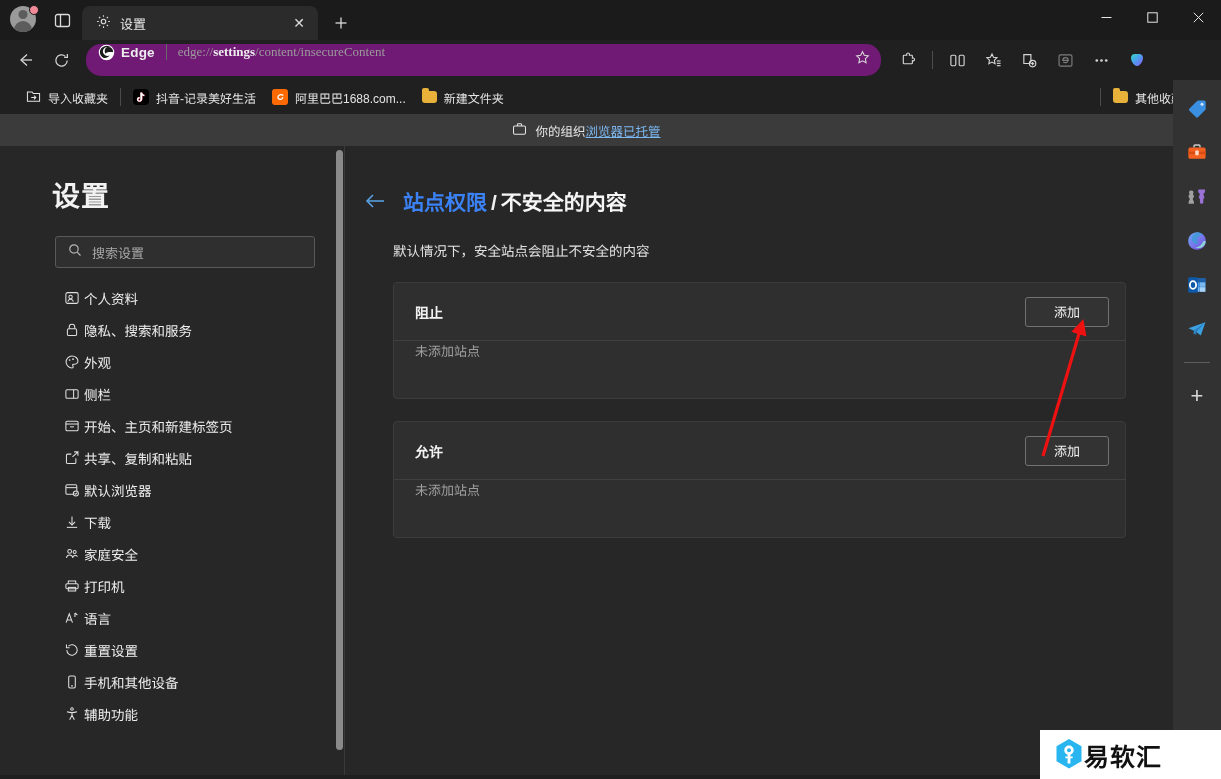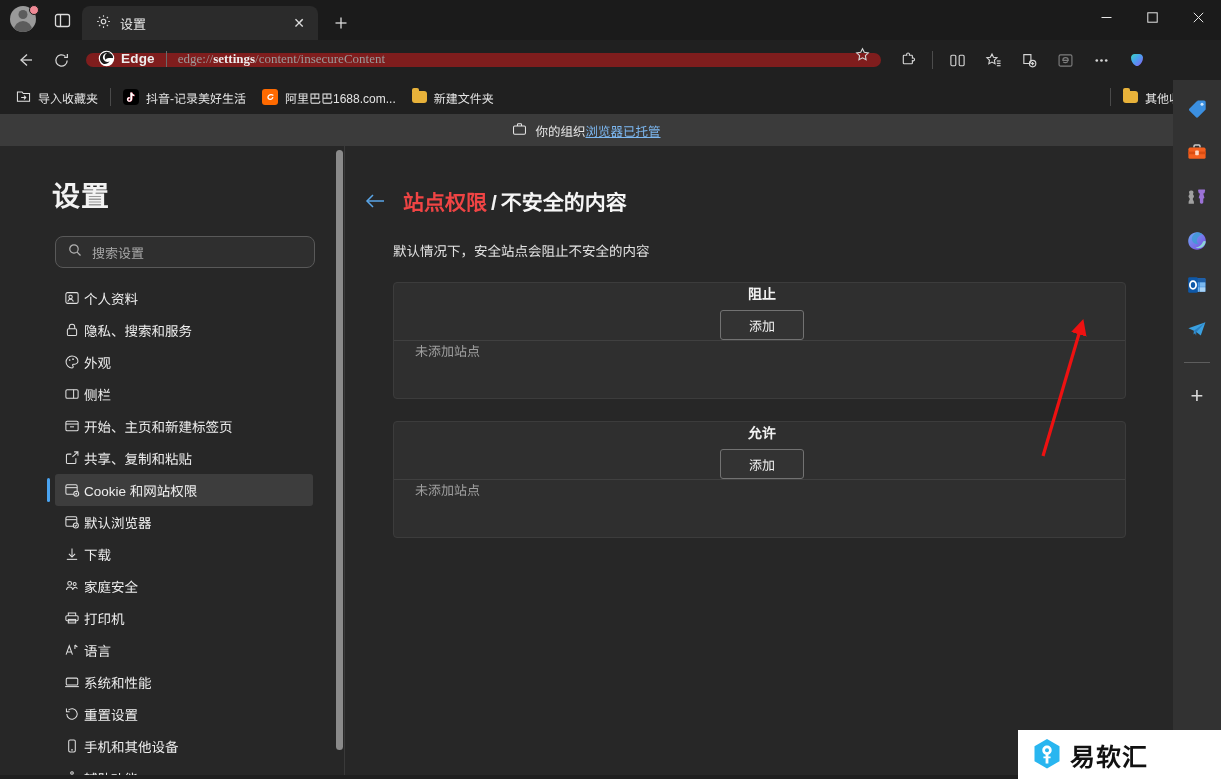--- a/index.html
+++ b/index.html
@@ -75,37 +75,37 @@
   .navbar {
     position: absolute; left: 0; top: 40px; width: 1221px; height: 40px;
     background: #202020;
     display: flex; align-items: center; padding: 0 8px; gap: 2px;
   }
   .nav-icon {
     width: 34px; height: 30px; display: flex; align-items: center; justify-content: center;
     color: #d6d6d6; border-radius: 4px;
   }
   .omnibox {
-    flex: 1; height: 14px; margin: 0 6px; background: #7f1d1d; border-radius: 15px;
-    display: flex; align-items: flex-end; padding: 0 6px 0 12px; gap: 8px;
+    flex: 1; height: 32px; margin: 0 6px; background: #701a75; border-radius: 15px;
+    display: flex; align-items: flex-start; padding: 0 6px 0 12px; gap: 8px;
     max-width: 795px;
   }
   .edge-badge { display: flex; align-items: center; gap: 6px; }
   .edge-label { color: #ededed; font-size: 13.5px; font-weight: 600; letter-spacing: .2px; }
   .omni-sep { width: 1px; height: 16px; background: #6a6a6a; margin: 0 3px; }
   .omni-url { flex: 1; font-size: 13px; color: #9b9b9b; white-space: nowrap; overflow: hidden; font-family: Liberation Serif, serif; }
   .omni-url b { color: #ededed; font-weight: 600; }
   .omni-star { width: 26px; height: 26px; display: flex; align-items: center; justify-content: center; color: #d6d6d6; }
   .nav-right { display: flex; align-items: center; gap: 2px; margin-left: 2px; }
   .nav-sep { width: 1px; height: 18px; background: #4c4c4c; margin: 0 5px; }
 
   
   .bookmarks {
     position: absolute; left: 0; top: 80px; width: 1221px; height: 34px;
-    background: #202020; display: flex; align-items: center; padding: 0 8px;
+    background: #202020; display: flex; align-items: center; padding: 0 18px;
     font-size: 12px; color: #e3e3e3;
   }
   .bm {
     display: flex; align-items: center; gap: 7px; height: 26px;
     padding: 0 8px; border-radius: 4px; white-space: nowrap;
   }
   .bm-sep { width: 1px; height: 18px; background: #4a4a4a; margin: 0 4px; }
   .bm-spacer { flex: 1; }
   .folder-ico {
     width: 15px; height: 12px; background: #e8b23a; border-radius: 1.5px 3px 3px 3px;
@@ -144,21 +144,21 @@
   .sidebar {
     width: 345px; height: 633px; background: #272727; position: relative;
     padding: 0; flex: none;
   }
   .settings-title {
     font-size: 28px; font-weight: 600; color: #f2f2f2;
     padding: 28px 0 0 52px; letter-spacing: 1px;
   }
   .search-box {
     margin: 22px 30px 0 55px; height: 32px; background: #2f2f2f;
-    border: 1px solid #595959; border-radius: 8px;
+    border: 1px solid #595959; border-radius: 3px;
     display: flex; align-items: center; gap: 10px; padding: 0 12px;
   }
   .search-ph { color: #a8a8a8; font-size: 13px; }
   .nav-list { margin-top: 14px; }
   .nav-item {
     height: 32px; margin: 0 32px 0 55px;
     display: flex; align-items: center; gap: 3px;
     padding-left: 8px; border-radius: 3px; position: relative;
     color: #ededed; font-size: 13.5px;
   }
@@ -174,32 +174,32 @@
   }
   .side-divider {
     position: absolute; left: 344px; top: 0; width: 1px; height: 633px; background: #3a3a3a;
   }
 
   
   .main { flex: 1; padding: 40px 0 0 0; position: relative; }
   .breadcrumb-row { display: flex; align-items: center; gap: 16px; padding-left: 20px; }
   .back-arrow { color: #5aa6e8; display: flex; align-items: center; }
   .crumb { font-size: 21px; font-weight: 600; }
-  .crumb .lnk { color: #ef4444; }
+  .crumb .lnk { color: #3b82f6; }
   .crumb .sep { color: #f0f0f0; margin: 0 4px; }
   .crumb .cur { color: #f5f5f5; font-family: Liberation Serif, serif; }
   .subtitle { margin: 24px 0 0 48px; font-size: 13.5px; color: #e2e2e2; }
 
   .card {
     margin: 22px 0 0 48px; width: 733px;
     background: #2f2f2f; border: 1px solid #3c3c3c; border-radius: 4px;
   }
   .card-head {
     height: 58px; display: flex; align-items: center; justify-content: space-between;
-    padding: 0 16px 0 21px; border-bottom: 1px solid #404040; flex-direction: column;
+    padding: 0 16px 0 21px; border-bottom: 1px solid #404040;
   }
   .card-title { font-size: 14px; font-weight: 600; color: #f2f2f2; }
   .add-btn {
     min-width: 53px; height: 30px; padding: 0 28px;
     background: #333333; border: 1px solid #727272; border-radius: 3px;
     color: #f0f0f0; font-size: 13px;
     display: flex; align-items: center; justify-content: center;
     font-family: inherit;
   }
   .card-body { height: 57px; display: flex; align-items: flex-start; padding-left: 21px; }
@@ -213,22 +213,22 @@
   }
   .rail-ico { width: 30px; height: 30px; display: flex; align-items: center; justify-content: center; border-radius: 5px; }
   .rail-div { width: 26px; height: 1px; background: #5d5d5d; margin: 4px 0; }
   .rail-plus { color: #d8d8d8; font-size: 22px; line-height: 1; }
 
   
   .annot { position: absolute; left: 0; top: 0; width: 1221px; height: 779px; pointer-events: none; }
 
   
   .watermark {
-    position: absolute; right: 0; bottom: 0; width: 203px; height: 49px;
-    background: #ffffff; display: flex; align-items: center; gap: 8px; padding-left: 14px;
+    position: absolute; right: 0; bottom: 0; width: 181px; height: 49px;
+    background: #ffffff; display: flex; align-items: center; gap: 0; padding-left: 14px;
   }
   .wm-logo { width: 30px; height: 33px; flex: none; }
   .wm-text { font-size: 25px; font-weight: 800; color: #111; letter-spacing: 1px; font-family: "DejaVu Sans", sans-serif; }
 
   
   .bottom-strip {
     position: absolute; left: 0; bottom: 0; width: 1040px; height: 4px; background: #1f1f1f;
   }
 </style>
 </head>
@@ -498,31 +498,20 @@
         </div>
         <div class="nav-item">
           <span class="nav-ico">
               <svg width="16" height="16" viewBox="0 0 17 17" fill="none" stroke="#e0e0e0" stroke-width="1.1">
                 <path d="M12.6 8.8v4.4c0 .7-.5 1.2-1.2 1.2H3.8c-.7 0-1.2-.5-1.2-1.2V5.6c0-.7.5-1.2 1.2-1.2h4"></path>
                 <path d="M9 7.4l5.6-5.2M10.8 2h4v4"></path>
               </svg>
             </span>
           <span>共享、复制和粘贴</span>
         </div>
-        <div class="nav-item active">
-          <span class="nav-ico">
-              <svg width="16" height="16" viewBox="0 0 17 17" fill="none" stroke="#e0e0e0" stroke-width="1.1">
-                <rect x="2" y="3" width="12" height="10" rx="1.4"></rect>
-                <line x1="2" y1="6" x2="14" y2="6"></line>
-                <circle cx="13" cy="12.4" r="2.6" fill="#3d3d3d"></circle>
-                <circle cx="13" cy="12.4" r="1" fill="#e0e0e0" stroke="none"></circle>
-              </svg>
-            </span>
-          <span>Cookie 和网站权限</span>
-        </div>
         <div class="nav-item">
           <span class="nav-ico">
               <svg width="16" height="16" viewBox="0 0 17 17" fill="none" stroke="#e0e0e0" stroke-width="1.1">
                 <rect x="2" y="3" width="11.6" height="10" rx="1.4"></rect>
                 <line x1="2" y1="6" x2="13.6" y2="6"></line>
                 <circle cx="12.6" cy="12.2" r="2.7" fill="#272727"></circle>
                 <path d="M11.3 12.2l.9.9 1.8-1.9"></path>
               </svg>
             </span>
           <span>默认浏览器</span>
@@ -558,29 +547,20 @@
           <span>打印机</span>
         </div>
         <div class="nav-item">
           <span class="nav-ico">
               <svg width="16" height="16" viewBox="0 0 17 17" fill="none" stroke="#e0e0e0" stroke-width="1.1">
                 <path d="M2.2 13.4L5.6 4l3.4 9.4M3.4 10.6h4.4"></path>
                 <path d="M11.6 3.2v4.2M11.6 3.2l2.6 2.1"></path>
               </svg>
             </span>
           <span>语言</span>
-        </div>
-        <div class="nav-item">
-          <span class="nav-ico">
-              <svg width="16" height="16" viewBox="0 0 17 17" fill="none" stroke="#e0e0e0" stroke-width="1.1">
-                <rect x="2.4" y="4.4" width="12.2" height="7.4" rx="1.3"></rect>
-                <line x1="1.2" y1="13.4" x2="15.8" y2="13.4"></line>
-              </svg>
-            </span>
-          <span>系统和性能</span>
         </div>
         <div class="nav-item">
           <span class="nav-ico">
               <svg width="16" height="16" viewBox="0 0 17 17" fill="none" stroke="#e0e0e0" stroke-width="1.1">
                 <path d="M3 8.5a5.5 5.5 0 1 0 1.7-4"></path>
                 <path d="M2.6 2.6v3.4h3.4"></path>
               </svg>
             </span>
           <span>重置设置</span>
         </div>

